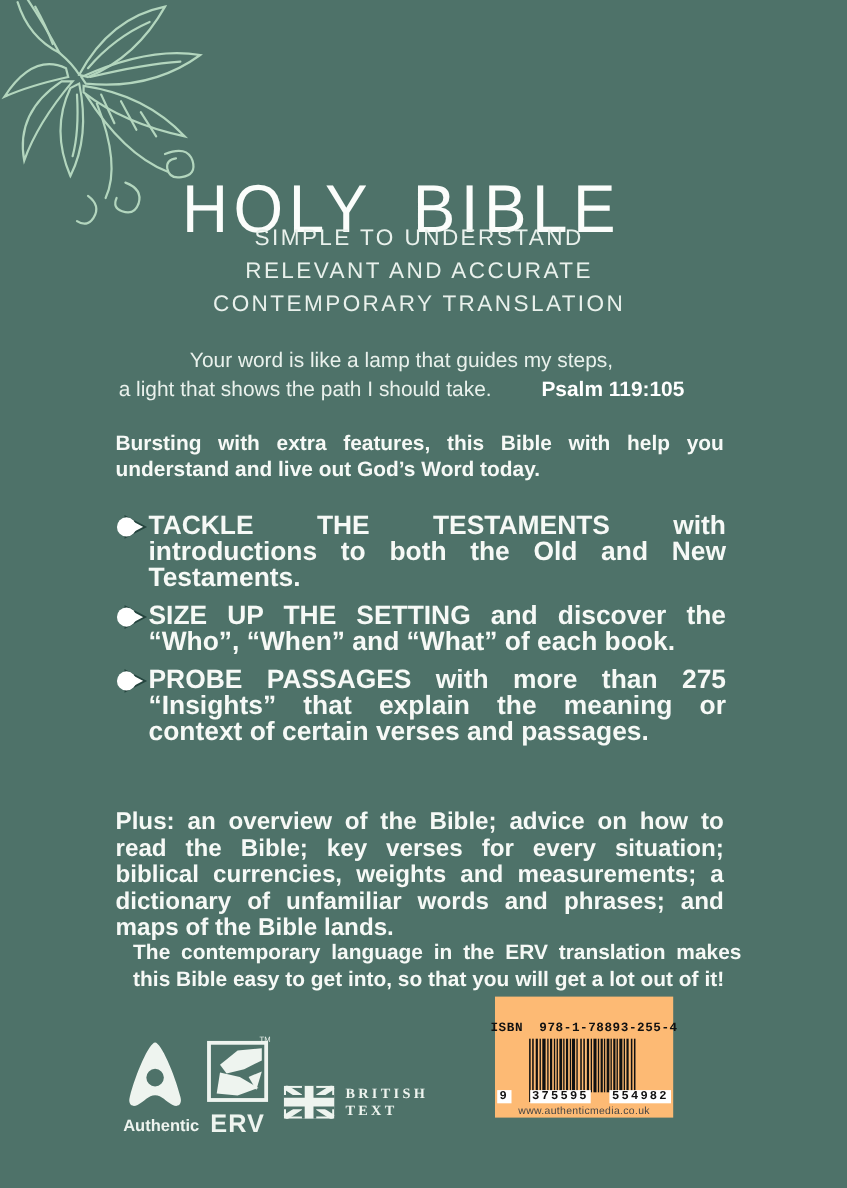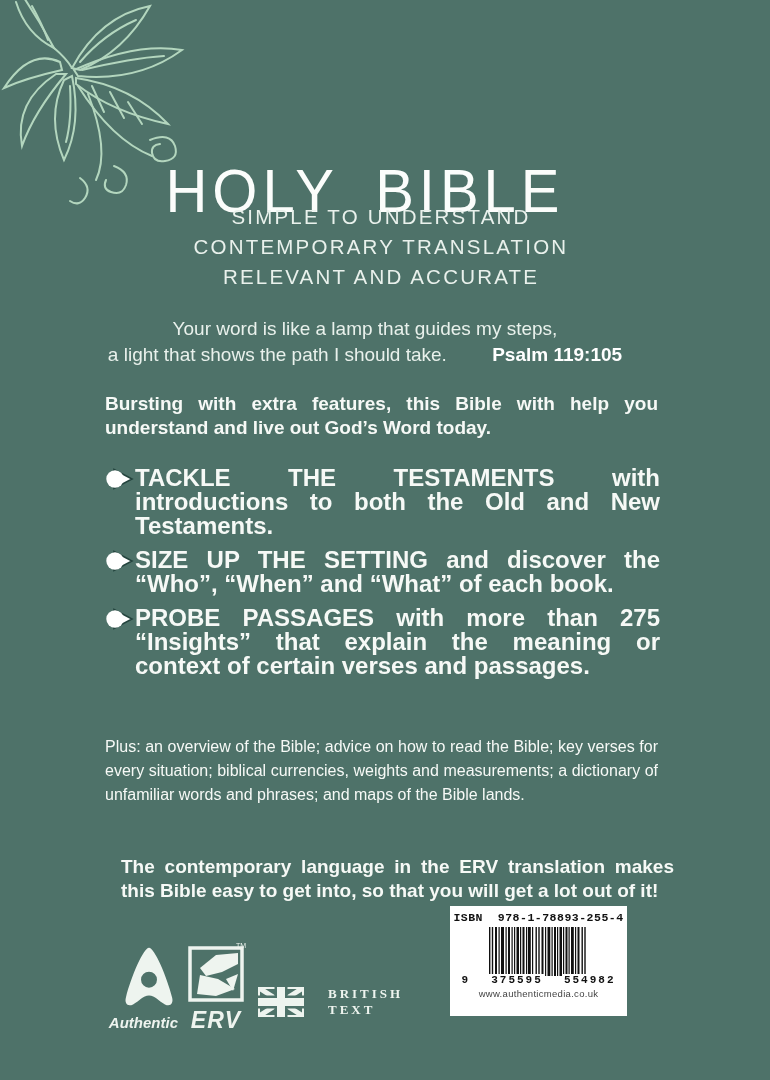--- a/index.html
+++ b/index.html
@@ -49,65 +49,65 @@
     display:flex;align-items:flex-start;margin-bottom:10px;
   }
   .bullet-icon{flex:0 0 30px;margin-top:2px;}
   .features p{
     margin:0;font-size:24px;font-weight:bold;line-height:24px;
     text-align:justify;
   }
 
   .plus-par{
     position:absolute;left:105px;top:735px;width:553px;
-    font-size:16px;font-weight:normal;line-height:24px;
+    font-size:22px;font-weight:bold;line-height:24px;
     text-align:justify;margin:0;
   }
   .closing-par{
     position:absolute;left:105px;top:839px;width:553px;
     font-size:19px;font-weight:bold;line-height:24px;
     text-align:justify;margin:16px;
   }
 
   
   .barcode-box{
-    position:absolute;left:450px;top:906px;width:177px;height:110px;
-    background:#ffffff;color:#111;
+    position:absolute;left:450px;top:906px;width:162px;height:110px;
+    background:#fdba74;color:#111;
     display:flex;flex-direction:column;align-items:center;
-    box-sizing:border-box;padding-top:5px;
+    box-sizing:border-box;padding-top:22px;
   }
   .isbn-line{
     font-family:"Liberation Mono", monospace;
     font-size:11.5px;font-weight:bold;letter-spacing:0.5px;
     white-space:nowrap;
   }
   .bars{margin-top:3px;}
   .digits-row{
     width:158px;display:flex;justify-content:space-between;
     font-family:"Liberation Mono", monospace;
     font-size:11px;font-weight:bold;margin-top:-11px;background:transparent;
   }
   .digits-row span{background:#fff;padding:0 2px;letter-spacing:2px;}
   .website{
     font-size:9.5px;color:#444;margin-top:2px;letter-spacing:0.3px;
     font-family:"Liberation Sans", sans-serif;
   }
 
   
-  .logo-authentic{position:absolute;left:98px;top:946px;width:80px;text-align:right;font-style:italic;}
+  .logo-authentic{position:absolute;left:112px;top:946px;width:80px;text-align:left;}
   .logo-authentic .logo-label{
     font-size:15px;font-weight:bold;letter-spacing:0px;margin-top:2px;color:#eef4ef;
   }
   .logo-erv{position:absolute;left:184px;top:946px;width:64px;text-align:center;}
   .logo-erv .tm{position:absolute;top:-4px;right:-2px;font-size:7px;color:#eef4ef;}
   .logo-erv .logo-label{
-    font-size:23px;font-weight:bold;letter-spacing:1px;margin-top:1px;color:#eef4ef;font-style:italic;
+    font-size:23px;font-weight:bold;letter-spacing:1px;margin-top:1px;color:#eef4ef;
   }
   .logo-british{
-    position:absolute;left:258px;top:986px;display:flex;align-items:center;gap:24px;
+    position:absolute;left:258px;top:986px;display:flex;align-items:center;gap:10px;
   }
   .logo-british .logo-label{
     font-family:"Liberation Serif", serif;
     font-size:13px;font-weight:bold;letter-spacing:3px;line-height:16px;color:#eef4ef;
   }
 </style>
 </head>
 <body>
 
 <div class="cover">
@@ -134,22 +134,22 @@
 
     <path d="M158,150 q20,-8 25,6 q4,13 -10,15 q-11,2 -13,-8 q-1,-8 8,-9"></path>
     <path d="M122,176 q16,6 12,19 q-4,11 -15,7 q-9,-3 -5,-12"></path>
     <path d="M88,188 q12,9 5,20 q-6,9 -15,3"></path>
   </svg>
 
   <h1 class="title">HOLY BIBLE</h1>
 
   <div class="subtitle">
     <div>SIMPLE TO UNDERSTAND</div>
+    <div>RELEVANT AND ACCURATE</div>
     <div>CONTEMPORARY TRANSLATION</div>
-    <div>RELEVANT AND ACCURATE</div>
   </div>
 
   <div class="quote">
     <div>Your word is like a lamp that guides my steps,</div>
     <div><span>a light that shows the path I should take. </span><b>Psalm 119:105</b></div>
   </div>
 
   <p class="intro">Bursting with extra features, this Bible with help you understand and live out God’s Word today.</p>
 
   <ul class="features">

